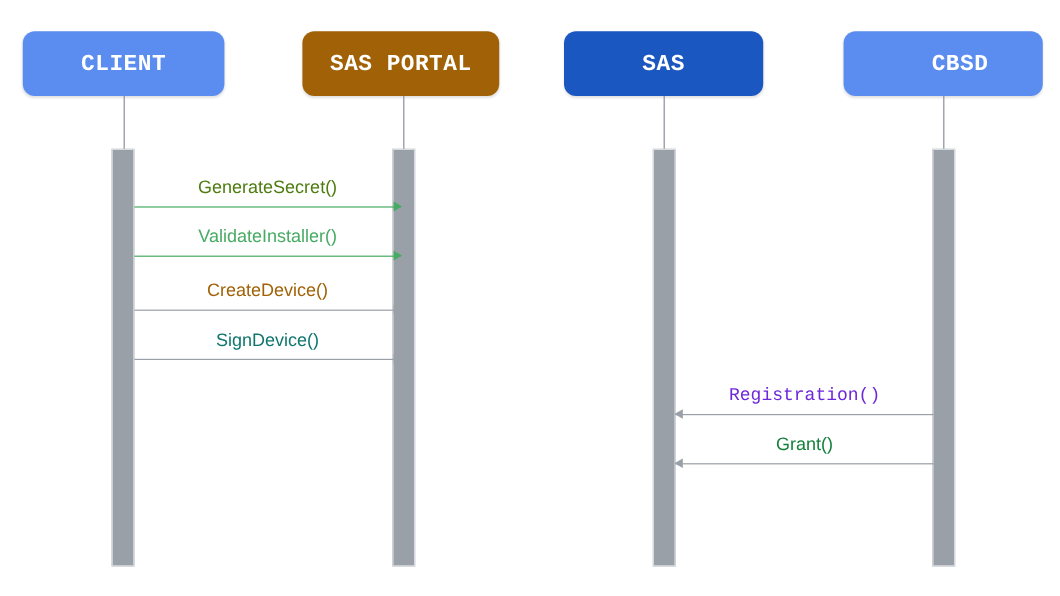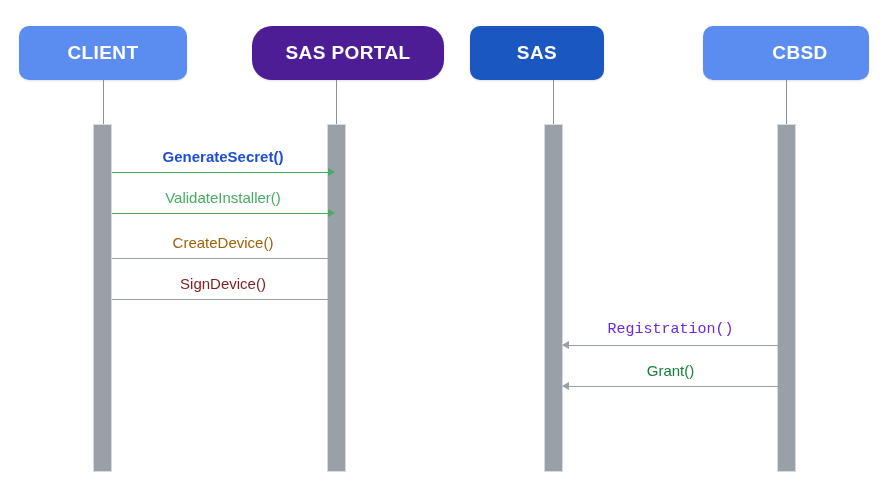--- a/index.html
+++ b/index.html
@@ -28,21 +28,21 @@
     border-radius: 10px;
     box-sizing: border-box;
     box-shadow: 0 1px 2px rgba(0,0,0,0.12);
   }
   .participant-label {
     color: #ffffff;
     font-size: 19px;
     font-weight: bold;
     letter-spacing: 0.4px;
     white-space: nowrap;
-    font-family: Liberation Sans, sans-serif;
+    font-family: Liberation Mono, monospace;
   }
 
   
   .lifeline {
     position: absolute;
     width: 1px;
     background: #8a9099;
   }
 
   
@@ -96,24 +96,24 @@
   }
 </style>
 </head>
 <body>
 
 <div id="canvas">
   <div id="participants-layer">
       <div class="participant-box" style="left: 19px; top: 26px; width: 168px; height: 54px; background: rgb(91, 141, 240);">
         <span class="participant-label">CLIENT</span>
       </div>
-      <div class="participant-box" style="left: 252px; top: 26px; width: 192px; height: 54px; background: #4c1d95; border-radius: 20px;">
+      <div class="participant-box" style="left: 252px; top: 26px; width: 164px; height: 54px; background: #a16207;">
         <span class="participant-label">SAS PORTAL</span>
       </div>
-      <div class="participant-box" style="left: 470px; top: 26px; width: 134px; height: 54px; background: rgb(27, 87, 192);">
+      <div class="participant-box" style="left: 470px; top: 26px; width: 166px; height: 54px; background: rgb(27, 87, 192);">
         <span class="participant-label">SAS</span>
       </div>
       <div class="participant-box" style="left: 703px; top: 26px; width: 166px; height: 54px; background: rgb(91, 141, 240); padding-left: 28px;">
         <span class="participant-label">CBSD</span>
       </div>
     </div>
   <div id="lifelines-layer">
       <div class="lifeline" style="left: 103px; top: 80px; height: 46px; background: rgb(138, 144, 153);"></div>
       <div class="lifeline" style="left: 336px; top: 80px; height: 46px; background: rgb(138, 144, 153);"></div>
       <div class="lifeline" style="left: 553px; top: 80px; height: 46px; background: rgb(138, 144, 153);"></div>
@@ -122,36 +122,36 @@
   <div id="activations-layer">
       <div class="activation-bar" style="left: 93px; top: 124px; width: 19px; height: 348px; background: rgb(154, 160, 168); border-color: rgb(215, 218, 222);"></div>
       <div class="activation-bar" style="left: 327px; top: 124px; width: 19px; height: 348px; background: rgb(154, 160, 168); border-color: rgb(215, 218, 222);"></div>
       <div class="activation-bar" style="left: 544px; top: 124px; width: 19px; height: 348px; background: rgb(154, 160, 168); border-color: rgb(215, 218, 222);"></div>
       <div class="activation-bar" style="left: 777px; top: 124px; width: 19px; height: 348px; background: rgb(154, 160, 168); border-color: rgb(215, 218, 222);"></div>
     </div>
   <div id="messages-layer">
       <div class="message dir-right" style="left: 112px; top: 172px; width: 222px;">
         <div class="msg-line" style="background: rgb(71, 171, 99);"></div>
         <div class="msg-head" style="border-left-color: rgb(71, 171, 99);"></div>
-        <div class="msg-label" style="color: #1d4ed8; font-weight: bold;">GenerateSecret()</div>
+        <div class="msg-label" style="color: #4d7c0f;">GenerateSecret()</div>
       </div>
       <div class="message dir-right" style="left: 112px; top: 213px; width: 222px;">
         <div class="msg-line" style="background: rgb(71, 171, 99);"></div>
         <div class="msg-head" style="border-left-color: rgb(71, 171, 99);"></div>
         <div class="msg-label" style="color: rgb(71, 171, 99); text-align: center;">ValidateInstaller()</div>
       </div>
       <div class="message dir-right" style="left: 112px; top: 258px; width: 222px;">
         <div class="msg-line" style="background: rgb(154, 160, 168);"></div>
         <div class="msg-head" style="border-left-color: rgb(154, 160, 168);"></div>
         <div class="msg-label" style="color: #a16207;">CreateDevice()</div>
       </div>
       <div class="message dir-right" style="left: 112px; top: 299px; width: 222px;">
         <div class="msg-line" style="background: rgb(154, 160, 168);"></div>
         <div class="msg-head" style="border-left-color: rgb(154, 160, 168);"></div>
-        <div class="msg-label" style="color: #7f1d1d;">SignDevice()</div>
+        <div class="msg-label" style="color: #0f766e;">SignDevice()</div>
       </div>
       <div class="message dir-left" style="left: 563px; top: 345px; width: 215px;">
         <div class="msg-line" style="background: rgb(154, 160, 168);"></div>
         <div class="msg-head" style="border-right-color: rgb(154, 160, 168);"></div>
         <div class="msg-label" style="color: #6d28d9; font-family: Liberation Mono, monospace;">Registration()</div>
       </div>
       <div class="message dir-left" style="left: 563px; top: 386px; width: 215px;">
         <div class="msg-line" style="background: rgb(154, 160, 168);"></div>
         <div class="msg-head" style="border-right-color: rgb(154, 160, 168);"></div>
         <div class="msg-label" style="color: #15803d;">Grant()</div>

